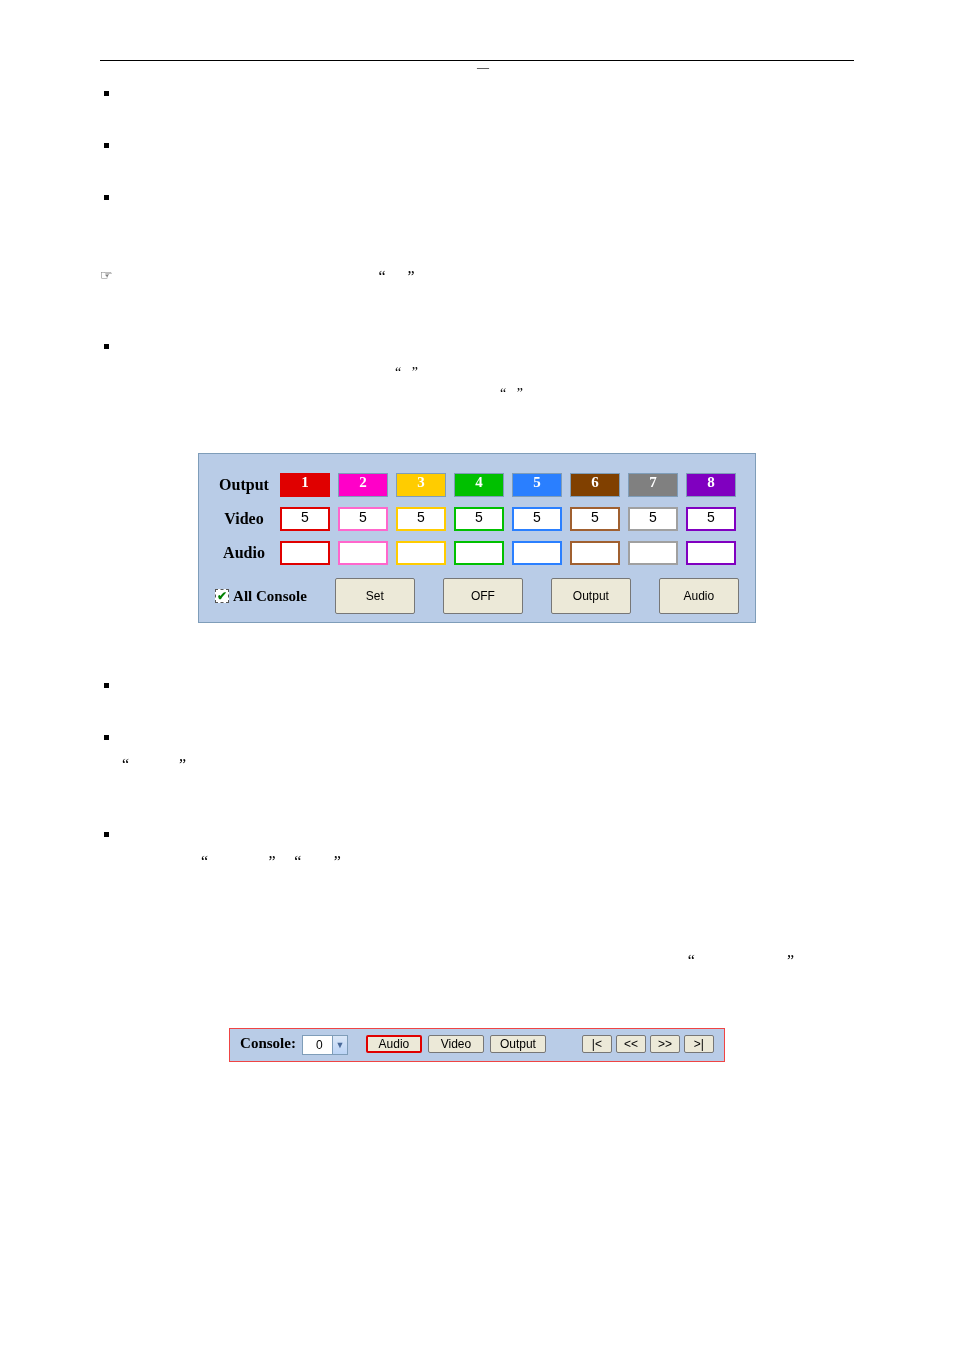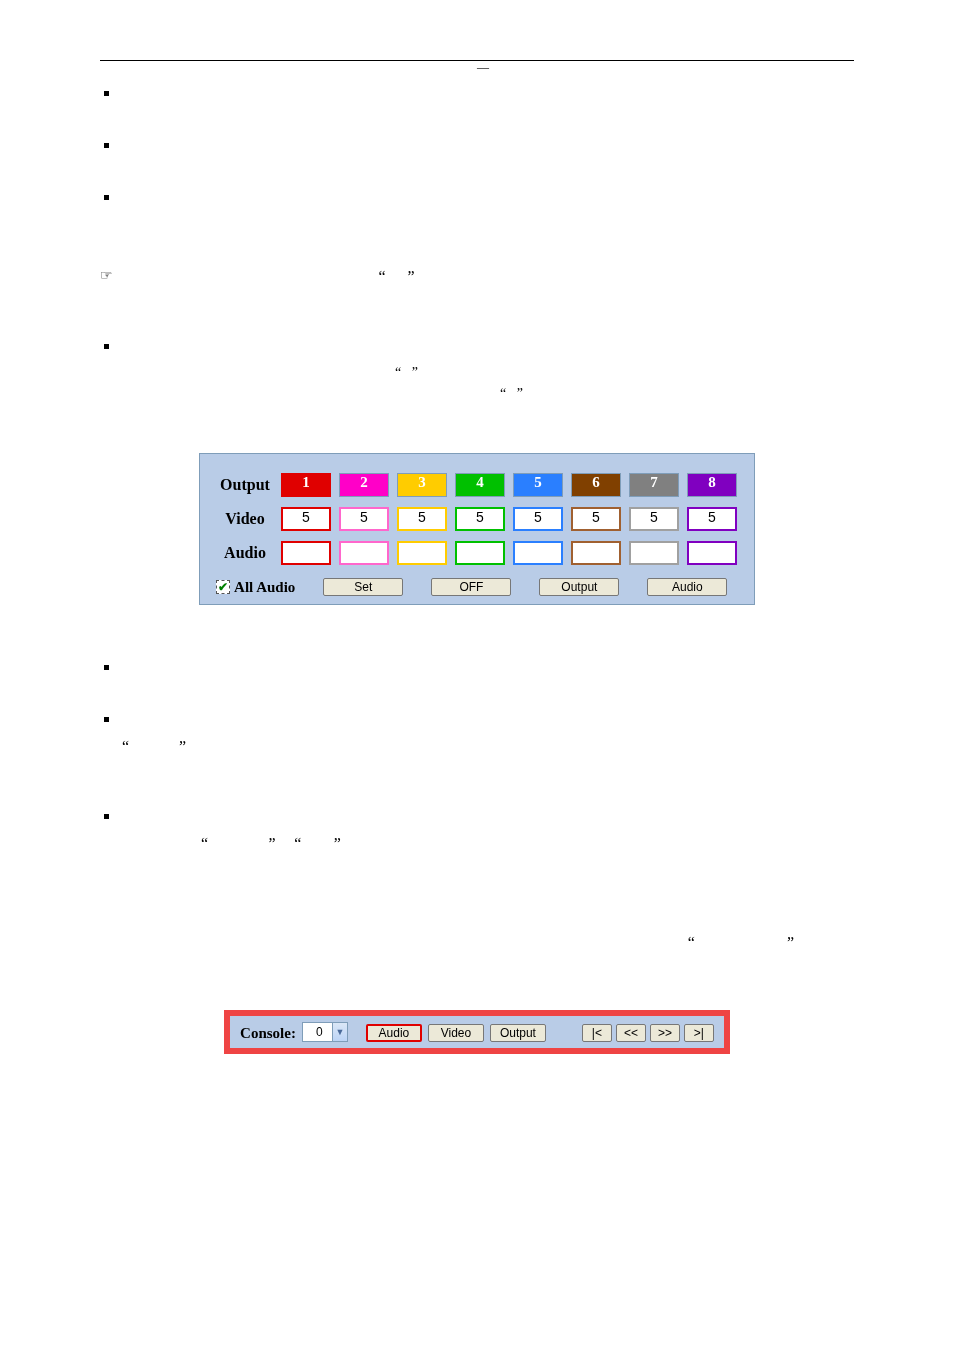--- a/index.html
+++ b/index.html
@@ -155,31 +155,31 @@
     line-height: 12px;
     color: #008000;
   }
   .btn {
     display: inline-block;
     background: #ece9d8;
     border: 1px solid #777;
     border-radius: 2px;
     font-family: Tahoma, Arial, sans-serif;
     font-size: 12px;
-    padding: 1px 0;
+    padding: 10px 0;
     text-align: center;
     min-width: 80px;
   }
 
   
   .console-panel {
     display: inline-flex;
-    align-items: flex-end;
+    align-items: flex-start;
     background: #b9cce7;
-    border: 6px solid #ef4444;
+    border: 1px solid #ef4444;
     padding: 6px 10px;
     gap: 6px;
   }
   .console-label {
     font-family: "Times New Roman", Times, serif;
     font-weight: bold;
     font-size: 15px;
   }
   .dropdown {
     display: inline-flex;
@@ -353,21 +353,21 @@
               </td>
           <td>
                 <div class="val-cell b8"></div>
               </td>
         </tr>
       </tbody>
         </table>
       <div class="map-bottom">
         <span class="chk-wrap">
           <span class="chk">✔</span>
-          <span>All Audio</span>
+          <span>All Console</span>
         </span>
         <span class="btn">Set</span>
         <span class="btn">OFF</span>
         <span class="btn">Output</span>
         <span class="btn">Audio</span>
       </div>
     </div>
   </div>
 
   <div style="height:30px;"></div>

